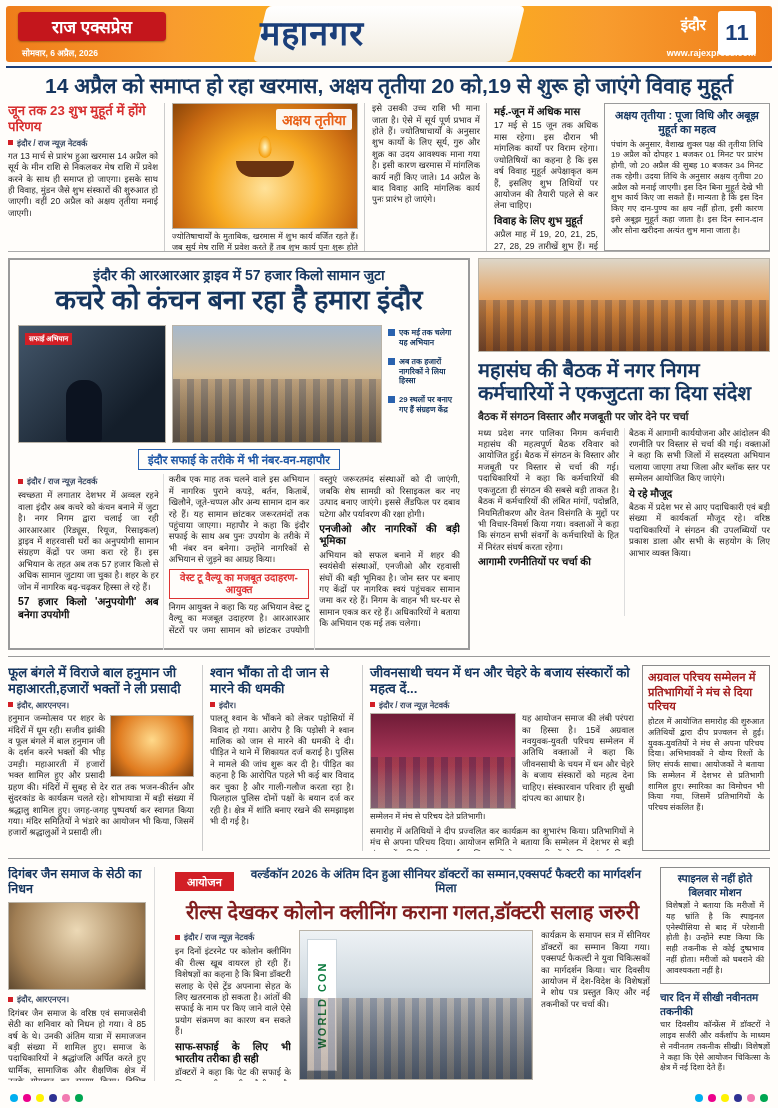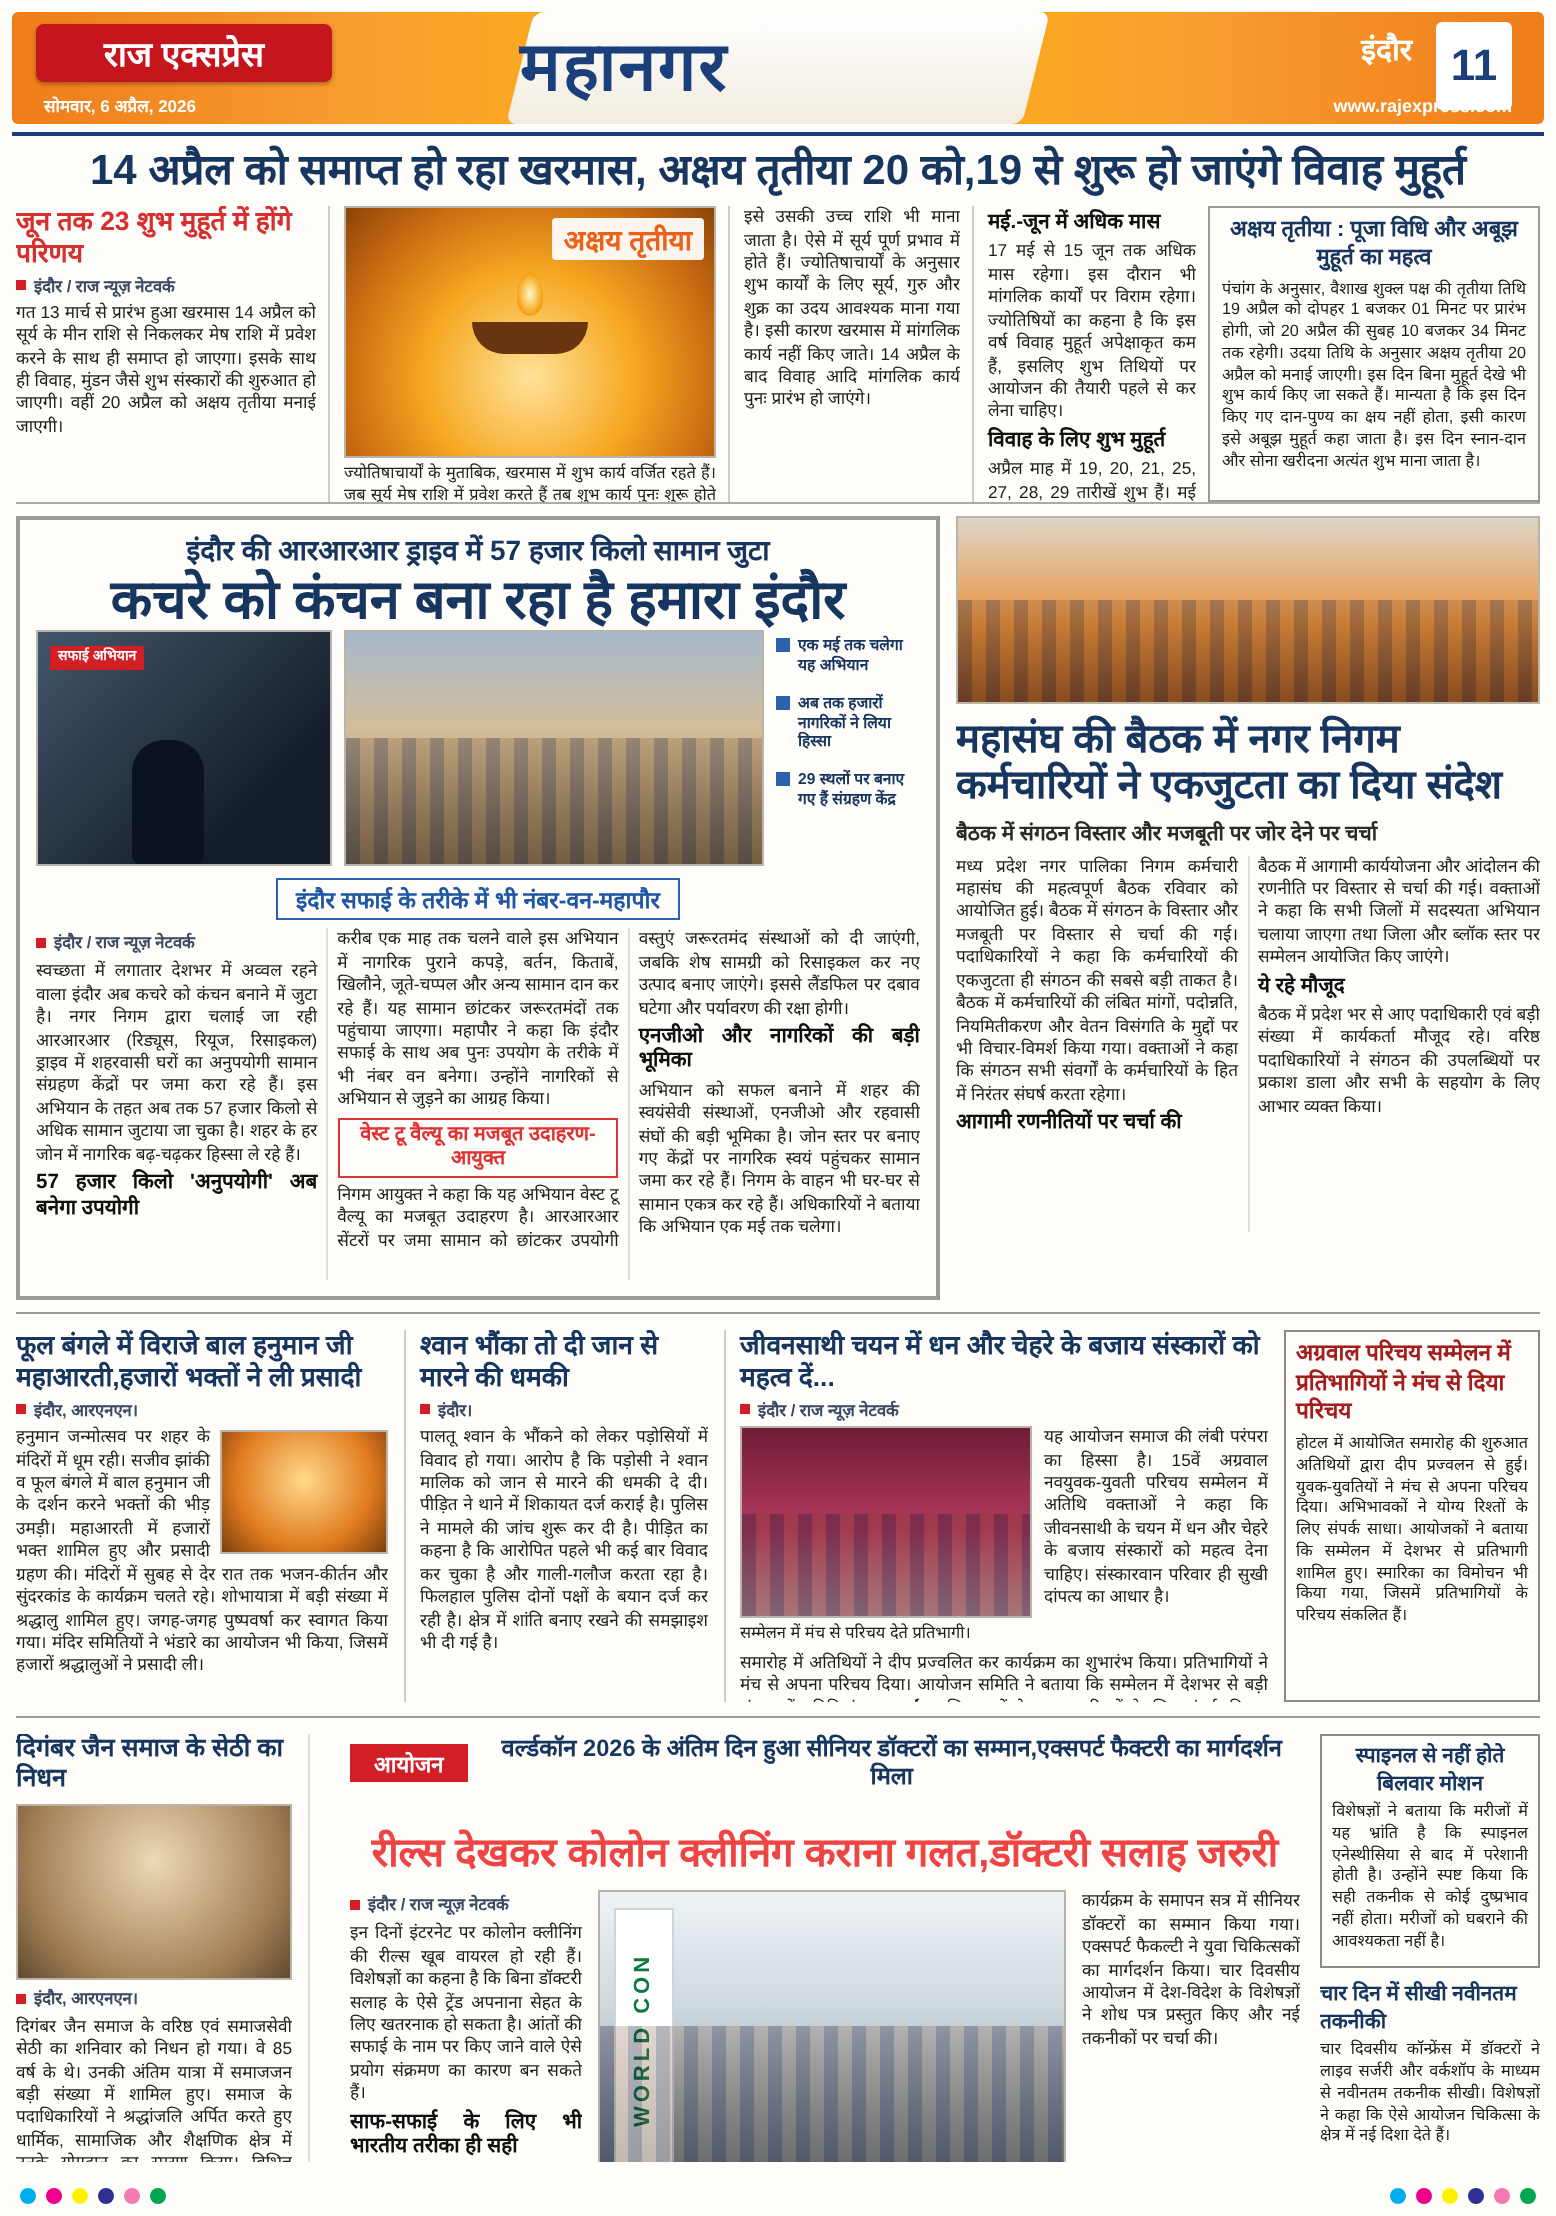--- a/index.html
+++ b/index.html
@@ -79,21 +79,21 @@
   .img-label { position:absolute; top:5px; right:5px; background:rgba(255,255,255,.93);
     color:#e8621a; font-weight:bold; font-size:14px; padding:1px 6px; border-radius:2px; }
   .cap { font-size:8.2px; line-height:1.3; color:#222; margin-top:3px; text-align:justify; }
   .box-title { font-size:11px; font-weight:bold; color:#16365f; text-align:center; line-height:1.25; margin-bottom:3px; }
 
   
   .s2-left { position:absolute; left:8px; top:258px; width:462px; height:392px;
     border:2px solid #9a9a9a; padding:5px 8px; }
   .kicker { font-size:14px; font-weight:bold; color:#16365f; text-align:center; }
   .h-main { font-size:27px; font-weight:bold; color:#16365f; text-align:center; line-height:1.05; margin-top:2px; }
-  .photo-row { display:flex; gap:6px; margin-top:1px; height:118px; }
+  .photo-row { display:flex; gap:6px; margin-top:11px; height:118px; }
   .bullets { flex:1; display:flex; flex-direction:column; gap:9px; padding-top:3px; }
   .bullet { display:flex; gap:4px; font-size:7.8px; font-weight:bold; color:#16365f; line-height:1.25; }
   .blsq { width:7px; height:7px; background:#2a62ae; flex:0 0 7px; margin-top:1px; }
   .highlight-box { margin:6px auto 4px; display:table; border:1.5px solid #2a62ae; color:#1f57a5;
     font-weight:bold; font-size:11.5px; padding:2px 9px; }
   .body3 { column-count:3; column-gap:10px; column-rule:1px solid #ddd; height:176px; overflow:hidden; }
   .redhead { border:1.2px solid #d33; color:#d33; font-weight:bold; font-size:10px;
     padding:2px 4px; text-align:center; margin:3px 0; break-inside:avoid; line-height:1.2; }
 
   .s2-right { position:absolute; left:478px; top:258px; width:292px; height:392px; overflow:hidden; }
@@ -115,21 +115,21 @@
 
   
   .s4 { position:absolute; left:8px; top:858px; width:762px; height:228px; border-top:1.5px solid #999; padding-top:7px; }
   .s4 > div { position:absolute; top:8px; height:214px; overflow:hidden; }
   .o-col { left:0; width:138px; }
   .w-main { left:146px; width:496px; border-left:1px solid #ddd; padding-left:20px; }
   .w-side { left:652px; width:110px; }
   .tagrow { display:flex; align-items:center; gap:8px; }
   .tag { background:#d21f26; color:#fff; font-weight:bold; font-size:11px; padding:2px 12px; flex:0 0 auto; }
   .kick2 { flex:1; text-align:center; font-weight:bold; color:#16365f; font-size:11.8px; line-height:1.2; }
-  .h-wc { text-align:center; font-size:20px; font-weight:bold; color:#ef4444; margin-top:21px; line-height:1.1; }
+  .h-wc { text-align:center; font-size:20px; font-weight:bold; color:#7f1d1d; margin-top:6px; line-height:1.1; }
   .w-content { display:flex; gap:8px; margin-top:7px; height:152px; }
   .w-left { flex:0 0 116px; overflow:hidden; }
   .w-photo { flex:0 0 234px; }
   .w-right { flex:1; overflow:hidden; }
   .side-box { border:1px solid #8a8a8a; padding:4px 5px; }
   .side-title { font-size:10.4px; font-weight:bold; color:#16365f; text-align:center; line-height:1.3; margin-bottom:2px; }
 
   
   .footer { position:absolute; left:10px; right:10px; top:1092px; height:12px;
     display:flex; justify-content:space-between; align-items:center; }

